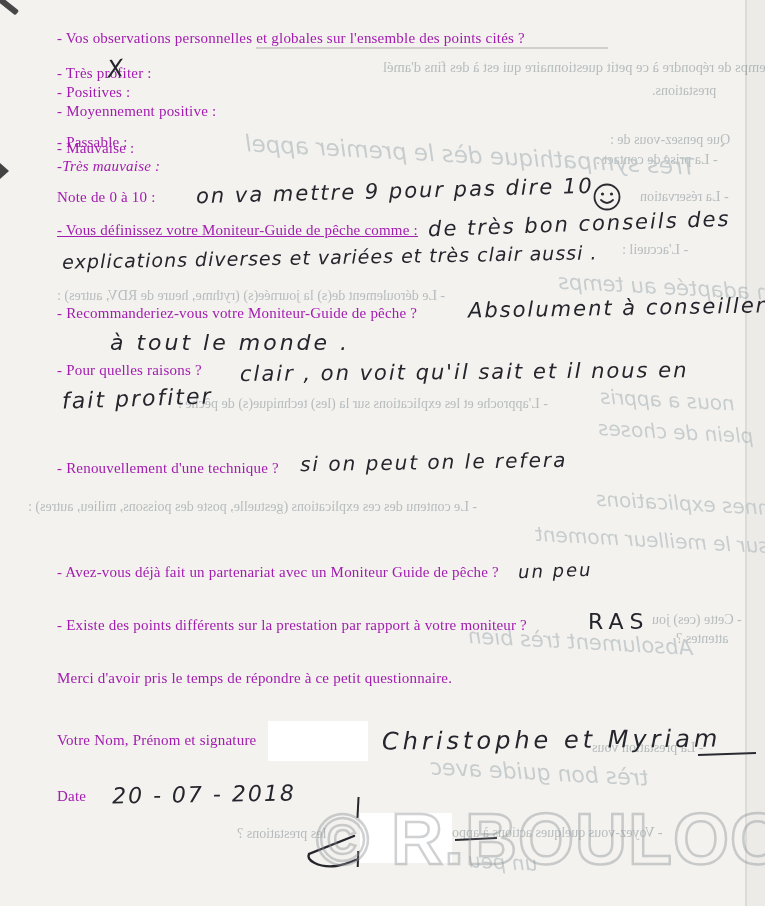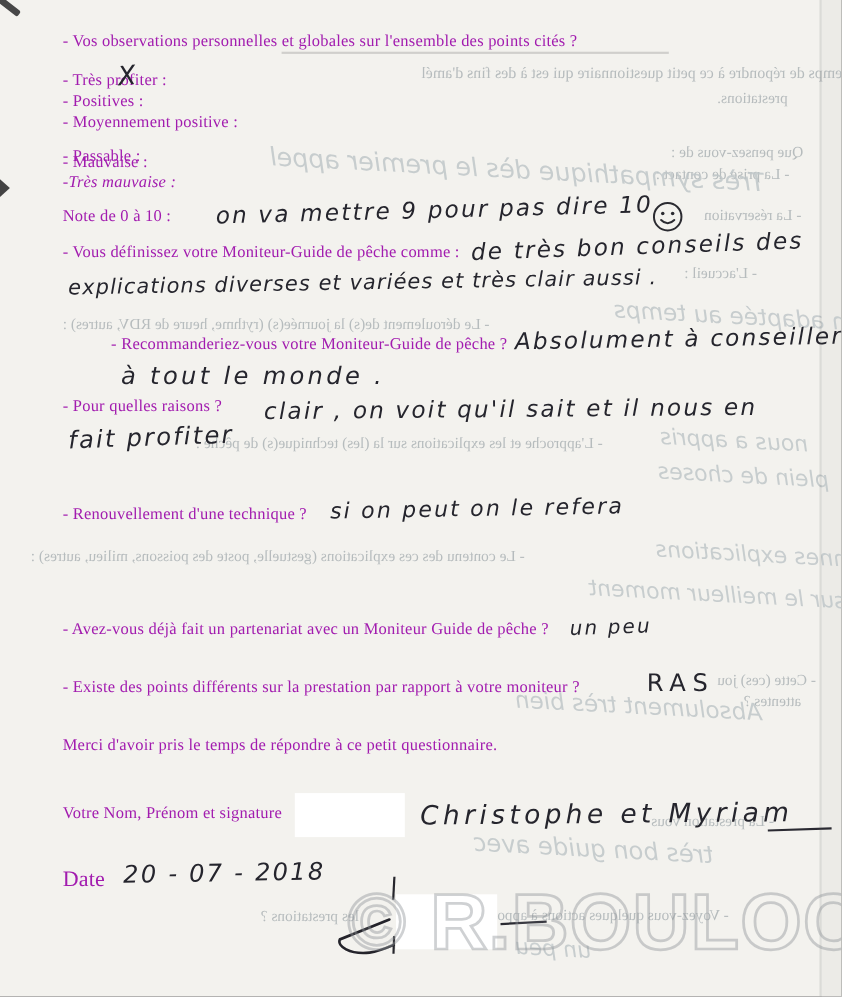--- a/index.html
+++ b/index.html
@@ -83,25 +83,25 @@
 
   <div class="print" style="left:57px;top:189px;">Note de 0 à 10 :</div>
   <div class="hw" style="left:196px;top:179px;font-size:21px;letter-spacing:2px;transform:rotate(-1.5deg);">on va mettre 9 pour pas dire 10</div>
   <svg class="inktop" style="left:592px;top:182px;z-index:4;" width="30" height="30" viewBox="0 0 30 30">
     <circle cx="15" cy="15" r="12.5" fill="none" stroke="#2b2b31" stroke-width="1.8"></circle>
     <circle cx="10.5" cy="12" r="1.6" fill="#2b2b31"></circle>
     <circle cx="19.5" cy="12" r="1.6" fill="#2b2b31"></circle>
     <path d="M9 18 Q15 24 21 18" fill="none" stroke="#2b2b31" stroke-width="1.8" stroke-linecap="round"></path>
   </svg>
 
-  <div class="print" style="left:57px;top:222px;">- Vous définissez votre Moniteur-Guide de pêche comme :</div>
+  <div class="print" style="left:57px;top:222px;text-decoration:underline;">- Vous définissez votre Moniteur-Guide de pêche comme :</div>
   <div class="hw" style="left:428px;top:212px;font-size:21px;letter-spacing:2px;transform:rotate(-2deg);">de très bon conseils des</div>
   <div class="hw" style="left:62px;top:246px;font-size:19px;letter-spacing:1px;transform:rotate(-1deg);">explications diverses et variées et très clair aussi .</div>
 
-  <div class="print" style="left:57px;top:305px;margin-left:44px;">- Recommanderiez-vous votre Moniteur-Guide de pêche ?</div>
+  <div class="print" style="left:57px;top:305px;">- Recommanderiez-vous votre Moniteur-Guide de pêche ?</div>
   <div class="hw" style="left:468px;top:296px;font-size:21px;letter-spacing:2px;transform:rotate(-1deg);">Absolument à conseiller</div>
   <div class="hw" style="left:110px;top:330px;font-size:22px;letter-spacing:3px;">à tout le monde .</div>
 
   <div class="print" style="left:57px;top:362px;font-family:Liberation Serif, serif;">- Pour quelles raisons ?</div>
   <div class="hw" style="left:240px;top:360px;font-size:21px;letter-spacing:2px;transform:rotate(-.5deg);">clair , on voit qu'il sait et il nous en</div>
   <div class="hw" style="left:62px;top:386px;font-size:22px;letter-spacing:2px;transform:rotate(-2deg);">fait profiter</div>
 
   <div class="print" style="left:57px;top:460px;">- Renouvellement d'une technique ?</div>
   <div class="hw" style="left:300px;top:450px;font-size:20px;letter-spacing:2px;transform:rotate(-1deg);">si on peut on le refera</div>
 
@@ -111,21 +111,21 @@
   <div class="print" style="left:57px;top:617px;">- Existe des points différents sur la prestation par rapport à votre moniteur ?</div>
   <div class="hw" style="left:588px;top:609px;font-size:22px;letter-spacing:6px;font-style:normal;">RAS</div>
 
   <div class="print" style="left:57px;top:670px;">Merci d'avoir pris le temps de répondre à ce petit questionnaire.</div>
 
   <div class="print" style="left:57px;top:732px;">Votre Nom, Prénom et signature</div>
   <div class="redact" style="left:268px;top:721px;width:100px;height:40px;"></div>
   <div class="hw" style="left:382px;top:726px;font-size:24px;letter-spacing:4px;transform:rotate(-.5deg);">Christophe et Myriam</div>
   <div class="name-tail"></div>
 
-  <div class="print" style="left:57px;top:788px;font-size:20px;">Date</div>
+  <div class="print" style="left:57px;top:788px;font-size:15px;">Date</div>
   <div class="hw" style="left:112px;top:782px;font-size:22px;letter-spacing:2px;transform:rotate(-1deg);">20 - 07 - 2018</div>
 
   <div class="redact" style="left:360px;top:813px;width:92px;height:50px;"></div>
   <svg class="inktop" style="left:296px;top:790px;" width="170" height="85" viewBox="0 0 170 85">
     <path d="M58 46 L13 64 C10 70 22 78 40 76 C48 75 55 72 62 69" fill="none" stroke="#24242b" stroke-width="2.4" stroke-linecap="round"></path>
   </svg>
   <div class="tick" style="left:357px;top:797px;height:21px;transform:rotate(3deg);"></div>
   <div class="tick" style="left:357px;top:851px;height:16px;transform:rotate(2deg);"></div>
   <div class="sig-dash"></div>
 

